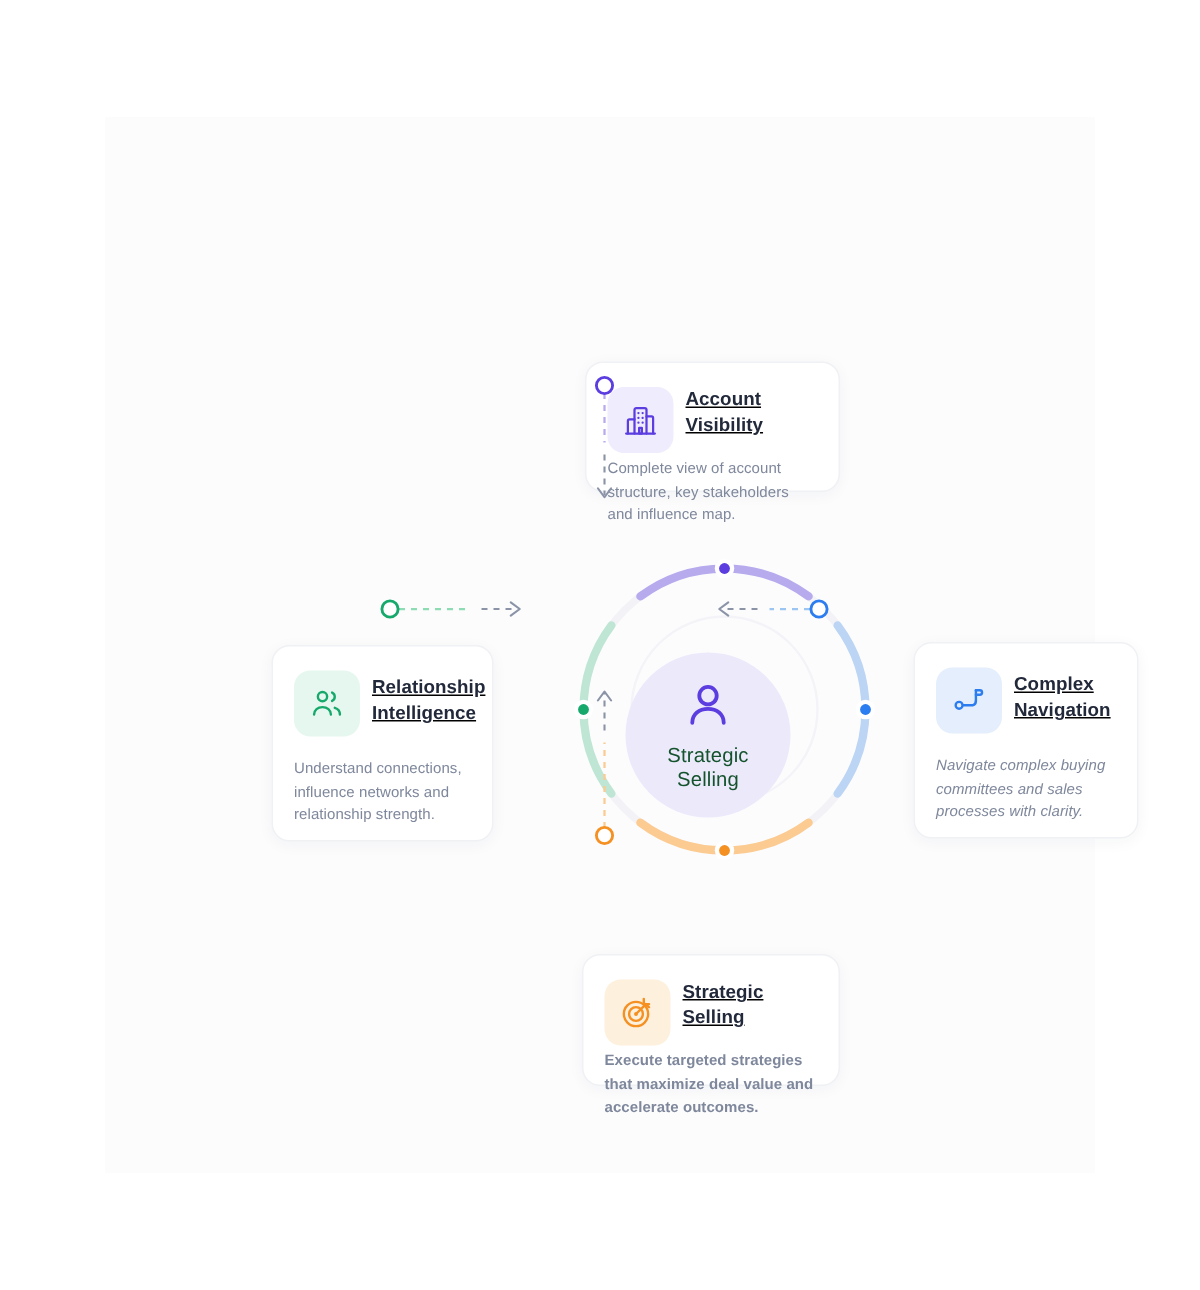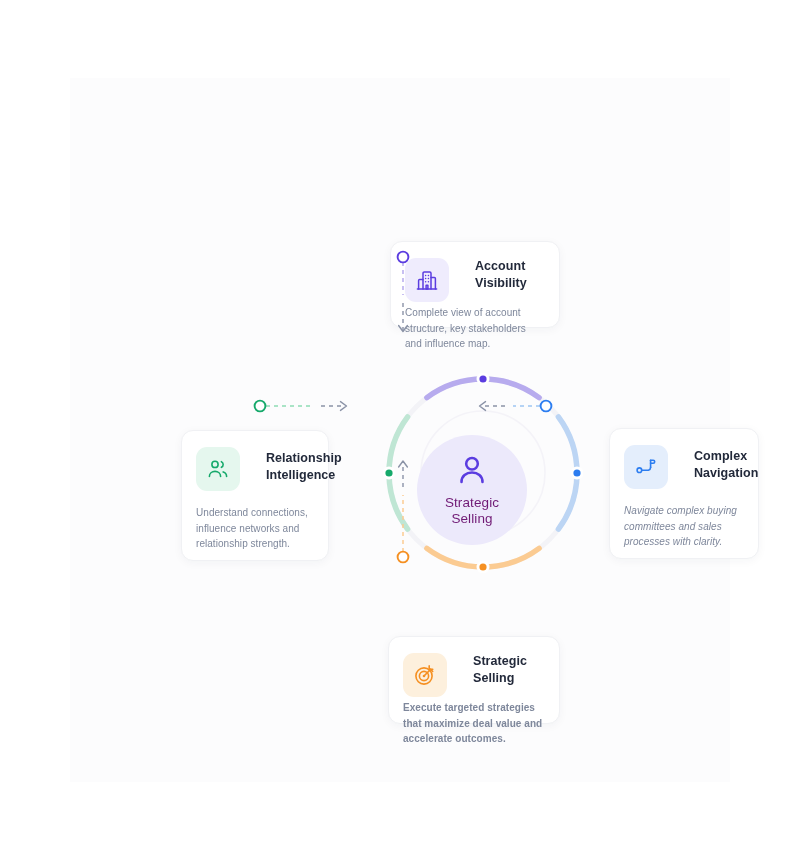--- a/index.html
+++ b/index.html
@@ -44,39 +44,40 @@
     display: flex;
     flex-direction: column;
     align-items: center;
     justify-content: center;
     gap: 2px;
   }
   #center-disc .person-ico { margin-bottom: 2px; }
   #center-label {
     font-size: 13.5px;
     line-height: 16px;
-    color: #701a75;
+    color: #14532d;
     text-align: center;
     font-weight: 400;
     letter-spacing: .1px;
   }
 
   
   .card {
     position: absolute;
     background: #ffffff;
     border: 1px solid #f0f1f4;
     border-radius: 12px;
     box-shadow: 0 2px 10px rgba(30, 35, 60, 0.045);
     box-sizing: border-box;
   }
   .card-head {
     display: flex;
     align-items: flex-start;
-    gap: 26px;
+    gap: 8px;
+    text-decoration: underline;
   }
   .tile {
     width: 44px;
     height: 44px;
     min-width: 44px;
     border-radius: 11px;
     display: flex;
     align-items: center;
     justify-content: center;
   }

